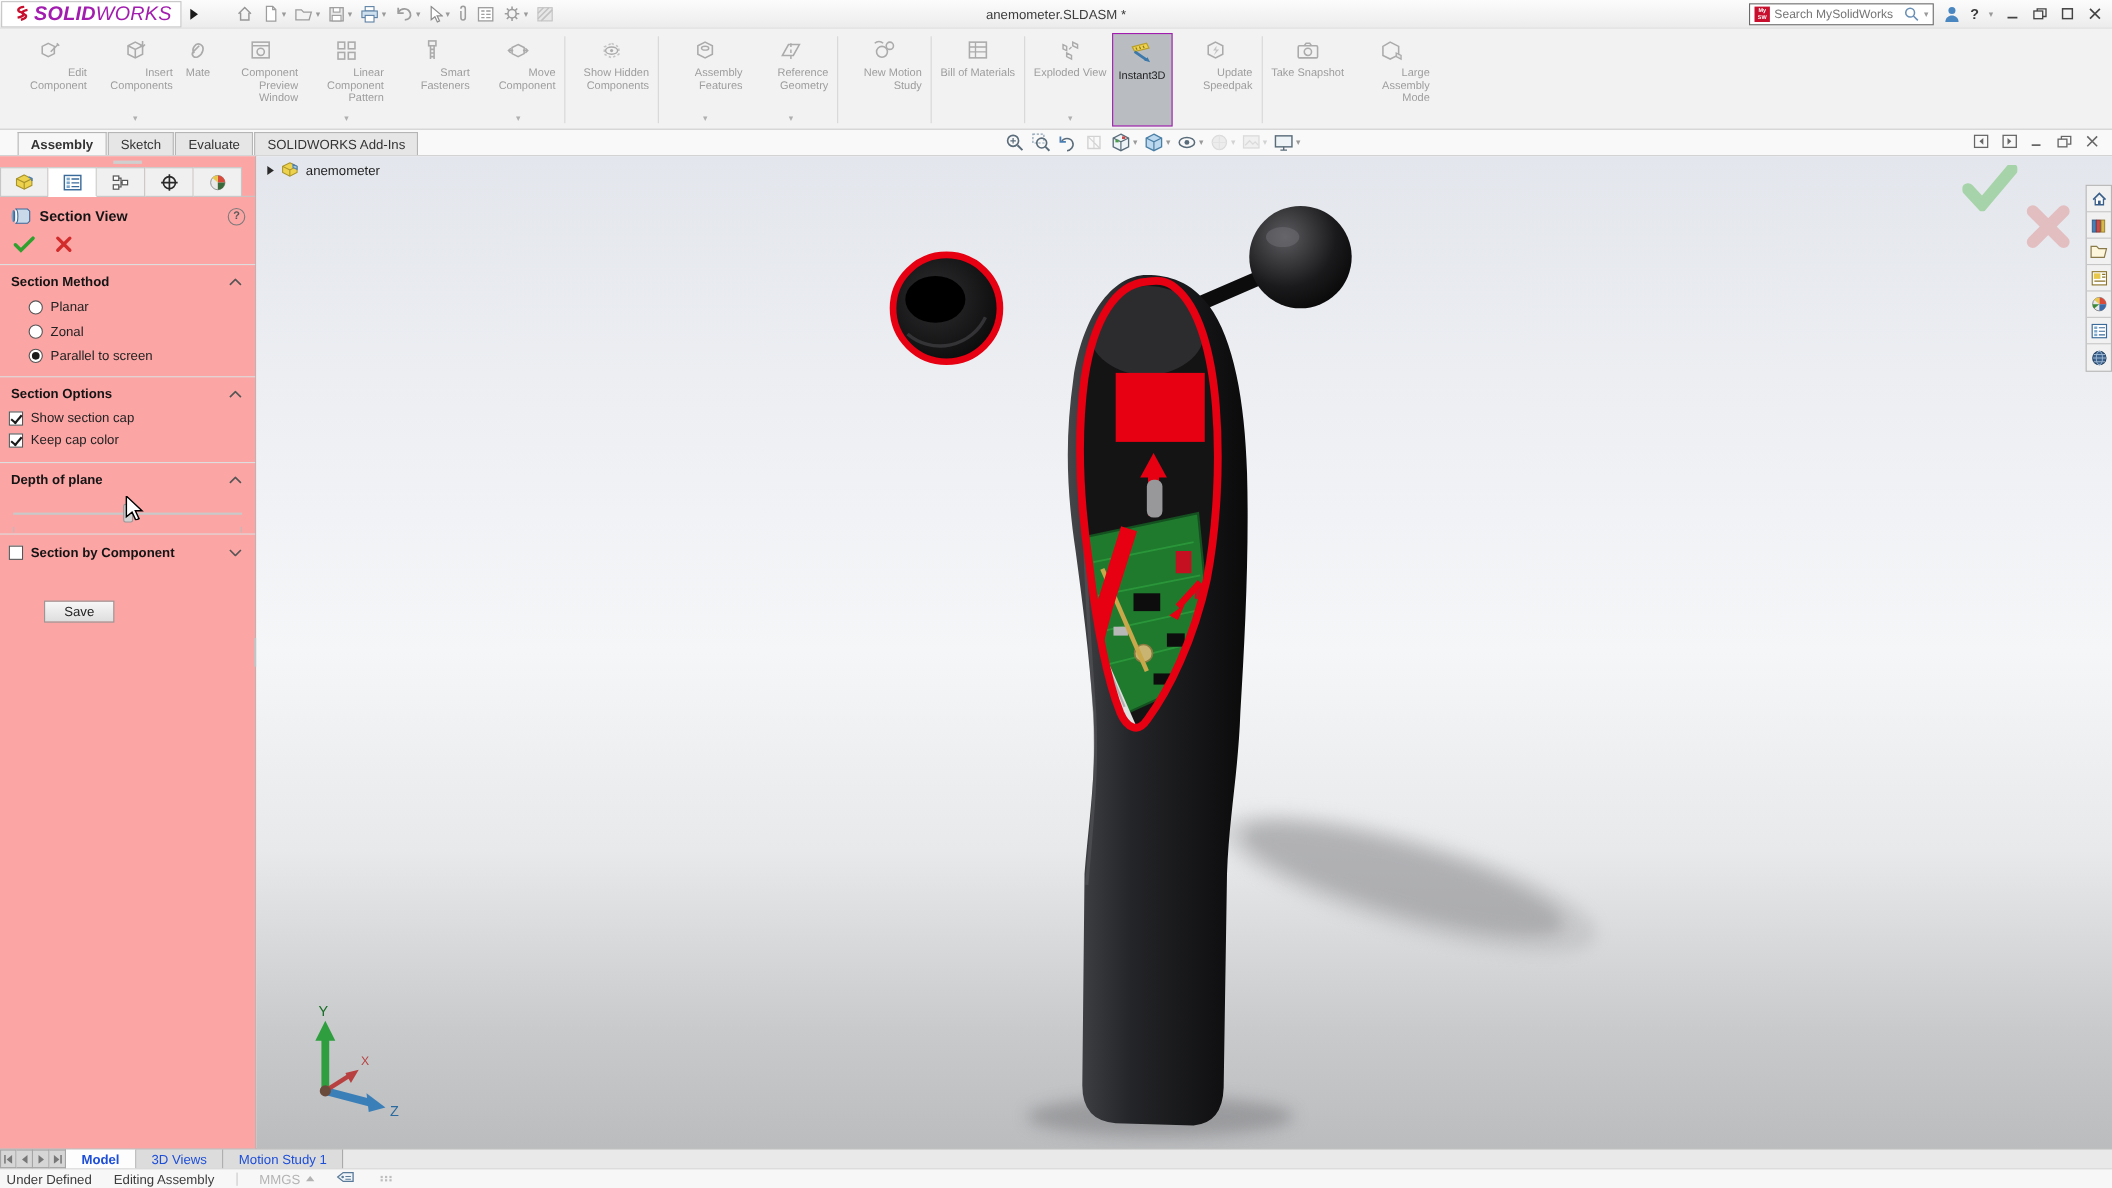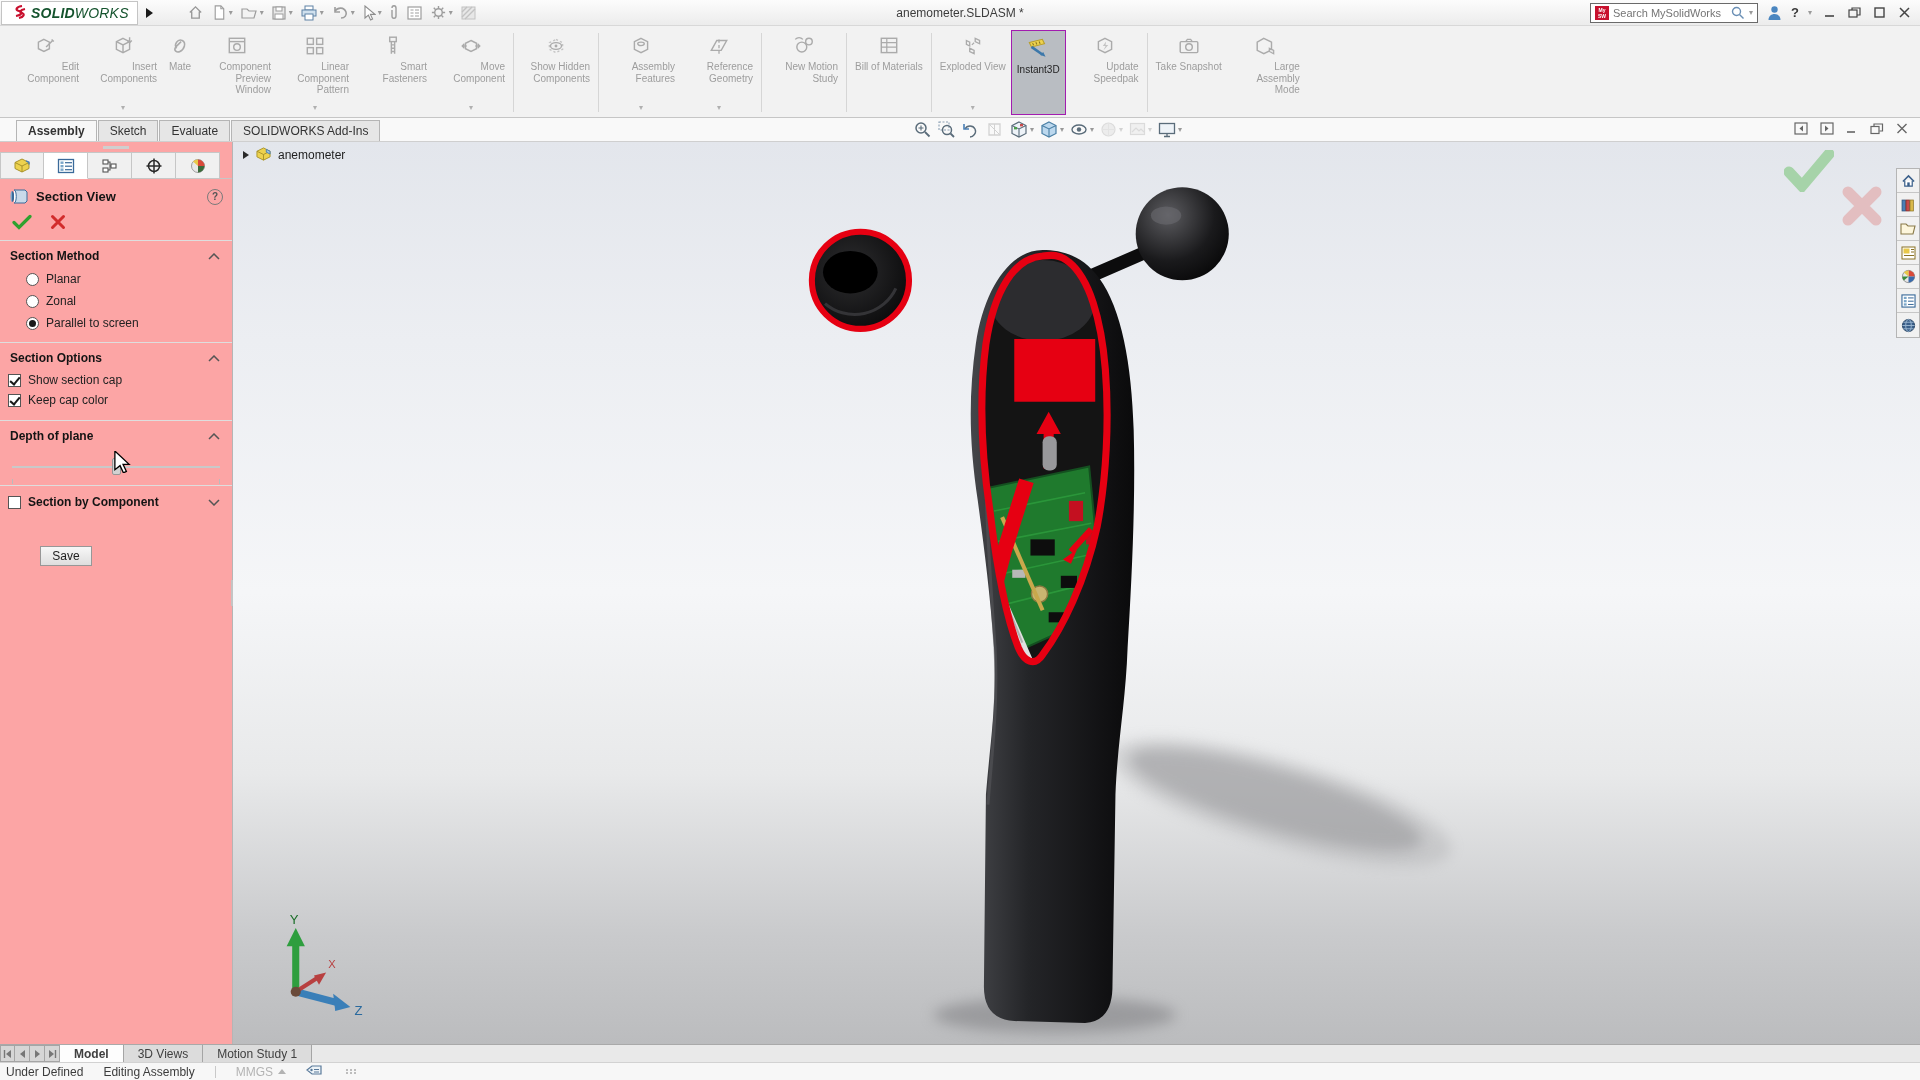--- a/index.html
+++ b/index.html
@@ -2,21 +2,21 @@
 <html><head>
 <meta charset="utf-8">
 <style>
   *{box-sizing:border-box;margin:0;padding:0}
   html,body{width:1920px;height:1080px;overflow:hidden;font-family:"Liberation Sans",sans-serif;background:#fff}
   svg{display:block}
 
   
   .titlebar{height:26px;background:linear-gradient(#fcfcfc,#ececec);border-bottom:1px solid #d8d8d8;display:flex;align-items:center;position:relative}
   .logo-box{display:flex;align-items:center;gap:3px;height:24px;padding:0 8px;background:#fff;border:1px solid #c4c4c4;margin-left:1px}
-  .brand{font-size:14px;font-style:italic;color:#14532d;letter-spacing:.2px}
+  .brand{font-size:18px;font-style:italic;color:#a21caf;letter-spacing:.2px}
   .brand b{font-weight:bold}
   .flyout-arrow{width:0;height:0;border-left:7px solid #1a1a1a;border-top:5px solid transparent;border-bottom:5px solid transparent;margin-left:8px}
   .qat{display:flex;align-items:center;gap:7px;margin-left:34px}
   .qi{display:flex;align-items:center;gap:2px}
   .caret{font-size:8px;color:#9a9a9a;line-height:8px}
   .doc-title{position:absolute;left:0;right:0;text-align:center;font-size:12px;color:#3c3c3c;pointer-events:none}
   .tb-right{margin-left:auto;display:flex;align-items:center;gap:9px;padding-right:8px;position:relative;z-index:2}
   .search-box{display:flex;align-items:center;gap:4px;width:168px;height:20px;background:#fff;border:1px solid #6a6a6a;padding:0 4px}
   .mysw{width:14px;height:14px;background:#c8102e;color:#fff;font-size:5px;line-height:6px;font-weight:bold;display:flex;flex-direction:column;align-items:center;justify-content:center}
   .search-box input{border:none;outline:none;flex:1;font-size:11px;color:#444;font-family:Liberation Sans, sans-serif;background:transparent;min-width:0}
@@ -63,41 +63,41 @@
   .cbox{width:13px;height:13px;border:1px solid #555;background:#fff;position:relative;flex:none}
   .cbox.checked::after{content:"";position:absolute;left:3px;top:0px;width:4px;height:8px;border:solid #1a1a1a;border-width:0 2px 2px 0;transform:rotate(40deg)}
   .slider-row{margin:10px 12px 0;position:relative;height:18px}
   .slider-track{position:absolute;left:0;right:0;top:8px;height:2px;background:#c9c9c9}
   .slider-handle{position:absolute;top:0;width:9px;height:17px;background:#d2d2d2;border:1px solid #979797;border-radius:2px}
   .ticks{display:flex;justify-content:space-between;margin:3px 12px 0;height:6px}
   .ticks span{width:1px;height:5px;background:#bbb}
   .lock-row{display:flex;align-items:center;gap:11px;padding:8px 8px}
   .lock-btn{width:30px;height:30px;border:1px solid #9a9a9a;background:#fcfcfc;display:flex;align-items:center;justify-content:center}
   .bycomp{display:flex;align-items:center;gap:7px;padding:9px 12px 9px 8px;font-weight:bold;color:#141414}
-  .savebtn{margin:28px 0 0 40px;width:52px;height:20px;background:linear-gradient(#f7f7f7,#dedede);border:1px solid #979797;font-size:12px;color:#222;display:flex;align-items:center;justify-content:center}
+  .savebtn{margin:28px 0 0 40px;width:64px;height:20px;background:linear-gradient(#f7f7f7,#dedede);border:1px solid #979797;font-size:12px;color:#222;display:flex;align-items:center;justify-content:center}
   .psplit{position:absolute;right:-2px;top:438px;width:3px;height:26px;background:#c4c4c4}
 
   .viewport{flex:1;position:relative;background:linear-gradient(180deg,#e3e6ec 0%,#ecEEf2 22%,#f5f6f8 50%,#e8e9ea 70%,#c9cacc 88%,#bbbcbe 100%)}
   .model-svg{position:absolute;inset:0;width:100%;height:100%}
   .tree{position:absolute;left:10px;top:5px;display:flex;align-items:center;gap:6px;font-size:12px;color:#1f1f1f}
   .tri{width:0;height:0;border-left:6px solid #2a2a2a;border-top:4px solid transparent;border-bottom:4px solid transparent}
   .confirm-check{position:absolute;right:86px;top:8px;opacity:.72}
   .confirm-x{position:absolute;right:38px;top:44px;opacity:.62}
   .taskpane{position:absolute;right:0;top:26px;width:24px;background:#f1f1f1;border:1px solid #b5b5b5}
   .tp-cell{height:24px;display:flex;align-items:center;justify-content:center;border-bottom:1px solid #c6c6c6}
   .tp-cell:last-child{border-bottom:none}
 
   .cursor{position:absolute;left:112px;top:451px;z-index:60;pointer-events:none}
 
   
   .doctabs{height:18px;background:#cfcfcf;border-top:1px solid #a9a9a9;display:flex;align-items:stretch;font-size:12px}
   .dnav{display:flex}
   .dnav span{width:15px;background:#d6d6d6;border:1px solid #a5a5a5;border-left:none;display:flex;align-items:center;justify-content:center}
   .dnav span:first-child{border-left:1px solid #a5a5a5}
-  .dtab{padding:0 14px;background:#dcdcdc;border-right:1px solid #a5a5a5;display:flex;align-items:center;color:#404040}
+  .dtab{padding:0 14px;background:#dcdcdc;border-right:1px solid #a5a5a5;display:flex;align-items:center;color:#1d4ed8}
   .dtab.active{background:#fdfdfd;font-weight:bold}
   .dtabs-rest{flex:1;background:#e9e9e9}
   .statusbar{height:18px;background:#f7f7f7;border-top:1px solid #d2d2d2;display:flex;align-items:center;font-size:12px;color:#3c3c3c;padding:0 6px}
   .sb-msg{flex:1}
   .sb-right{display:flex;align-items:center;gap:20px}
   .sb-sep{width:1px;height:12px;background:#c9c9c9}
   .sb-units{color:#b3b3b3;display:flex;align-items:center;gap:5px}
   .grip{display:grid;grid-template-columns:repeat(3,3px);gap:1px;margin-left:4px}
   .grip i{width:2px;height:2px;background:#bdbdbd}
 </style>

